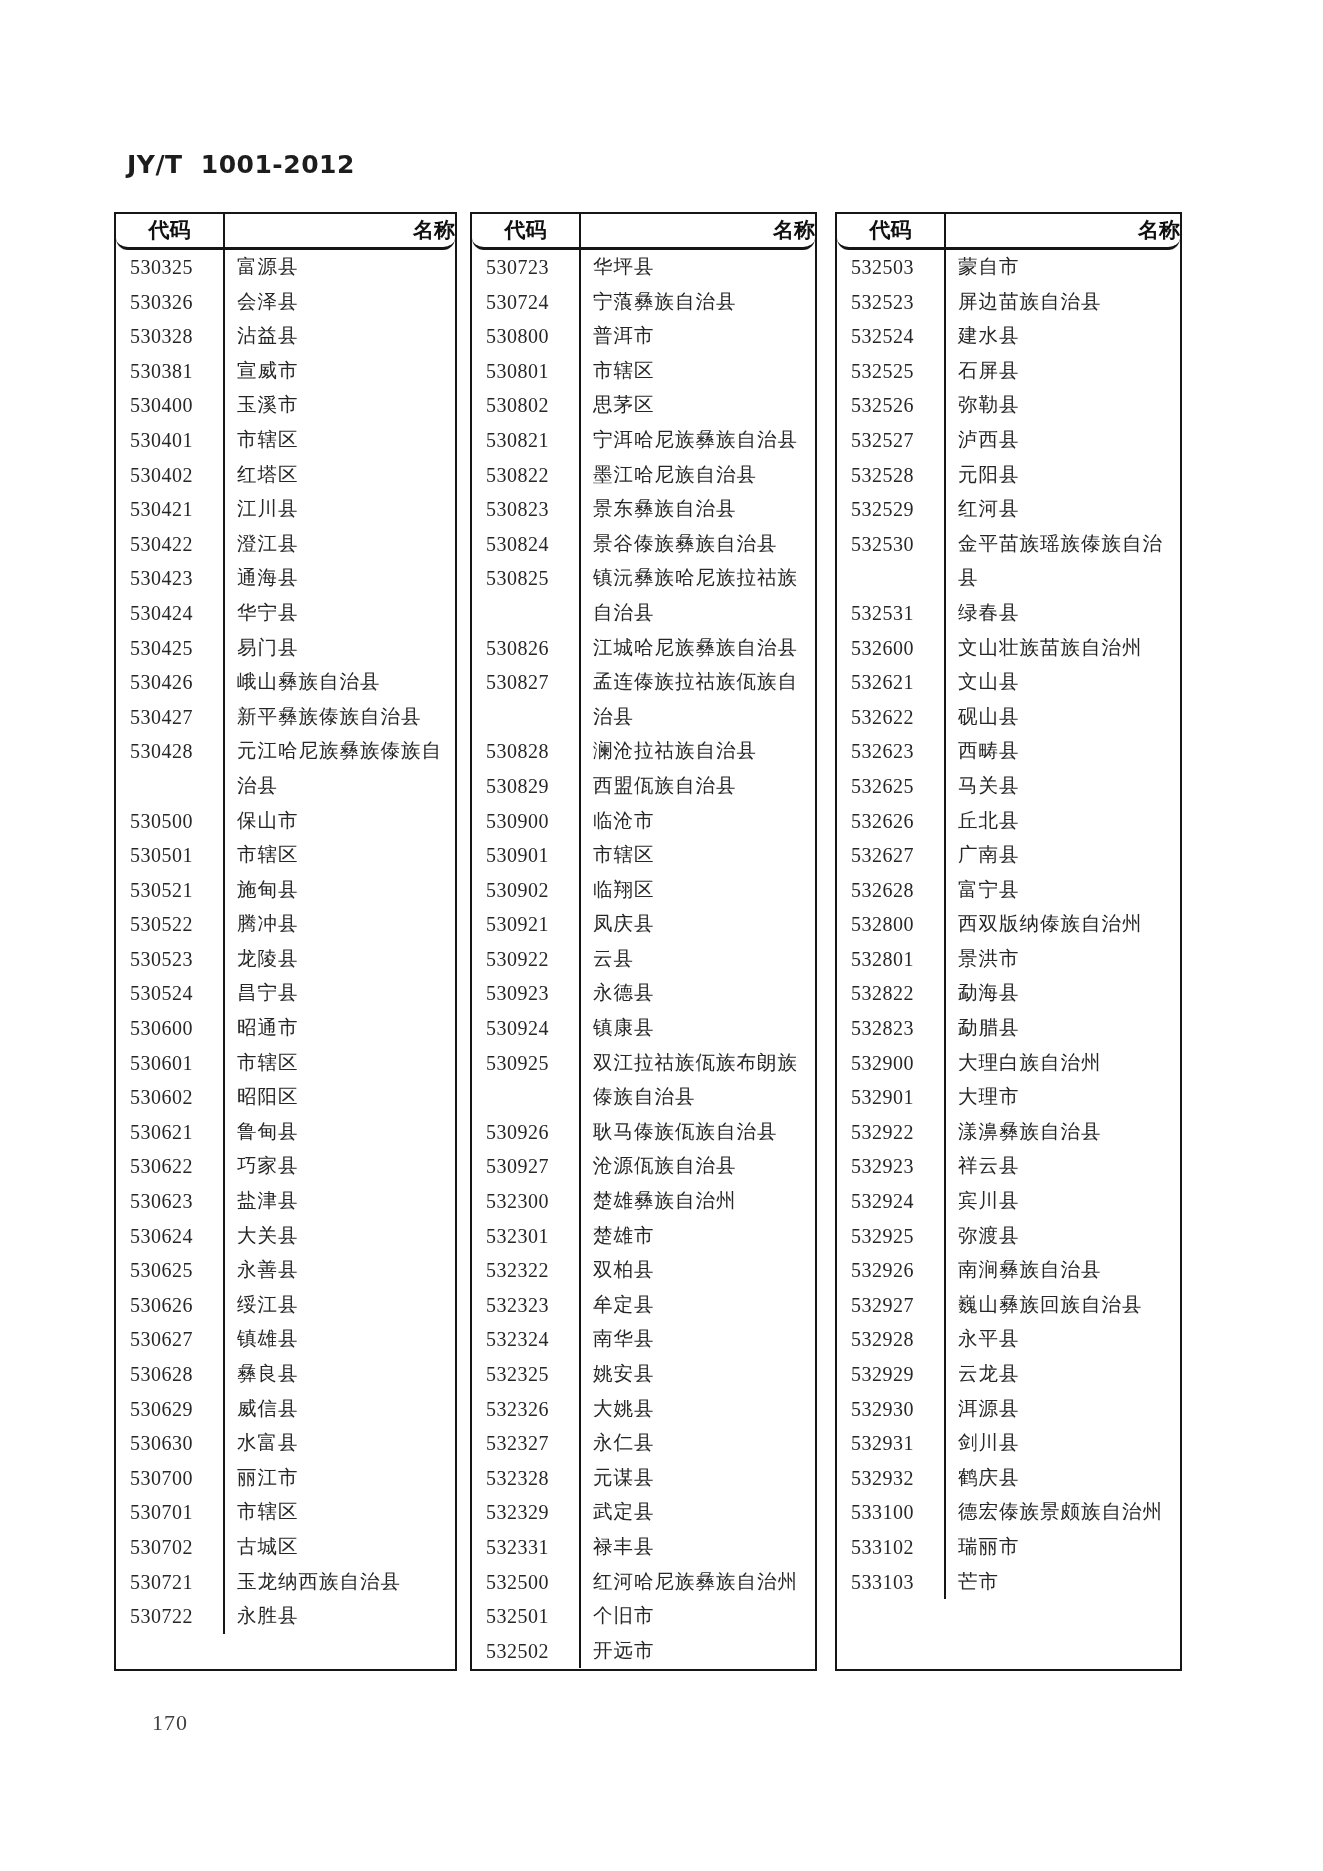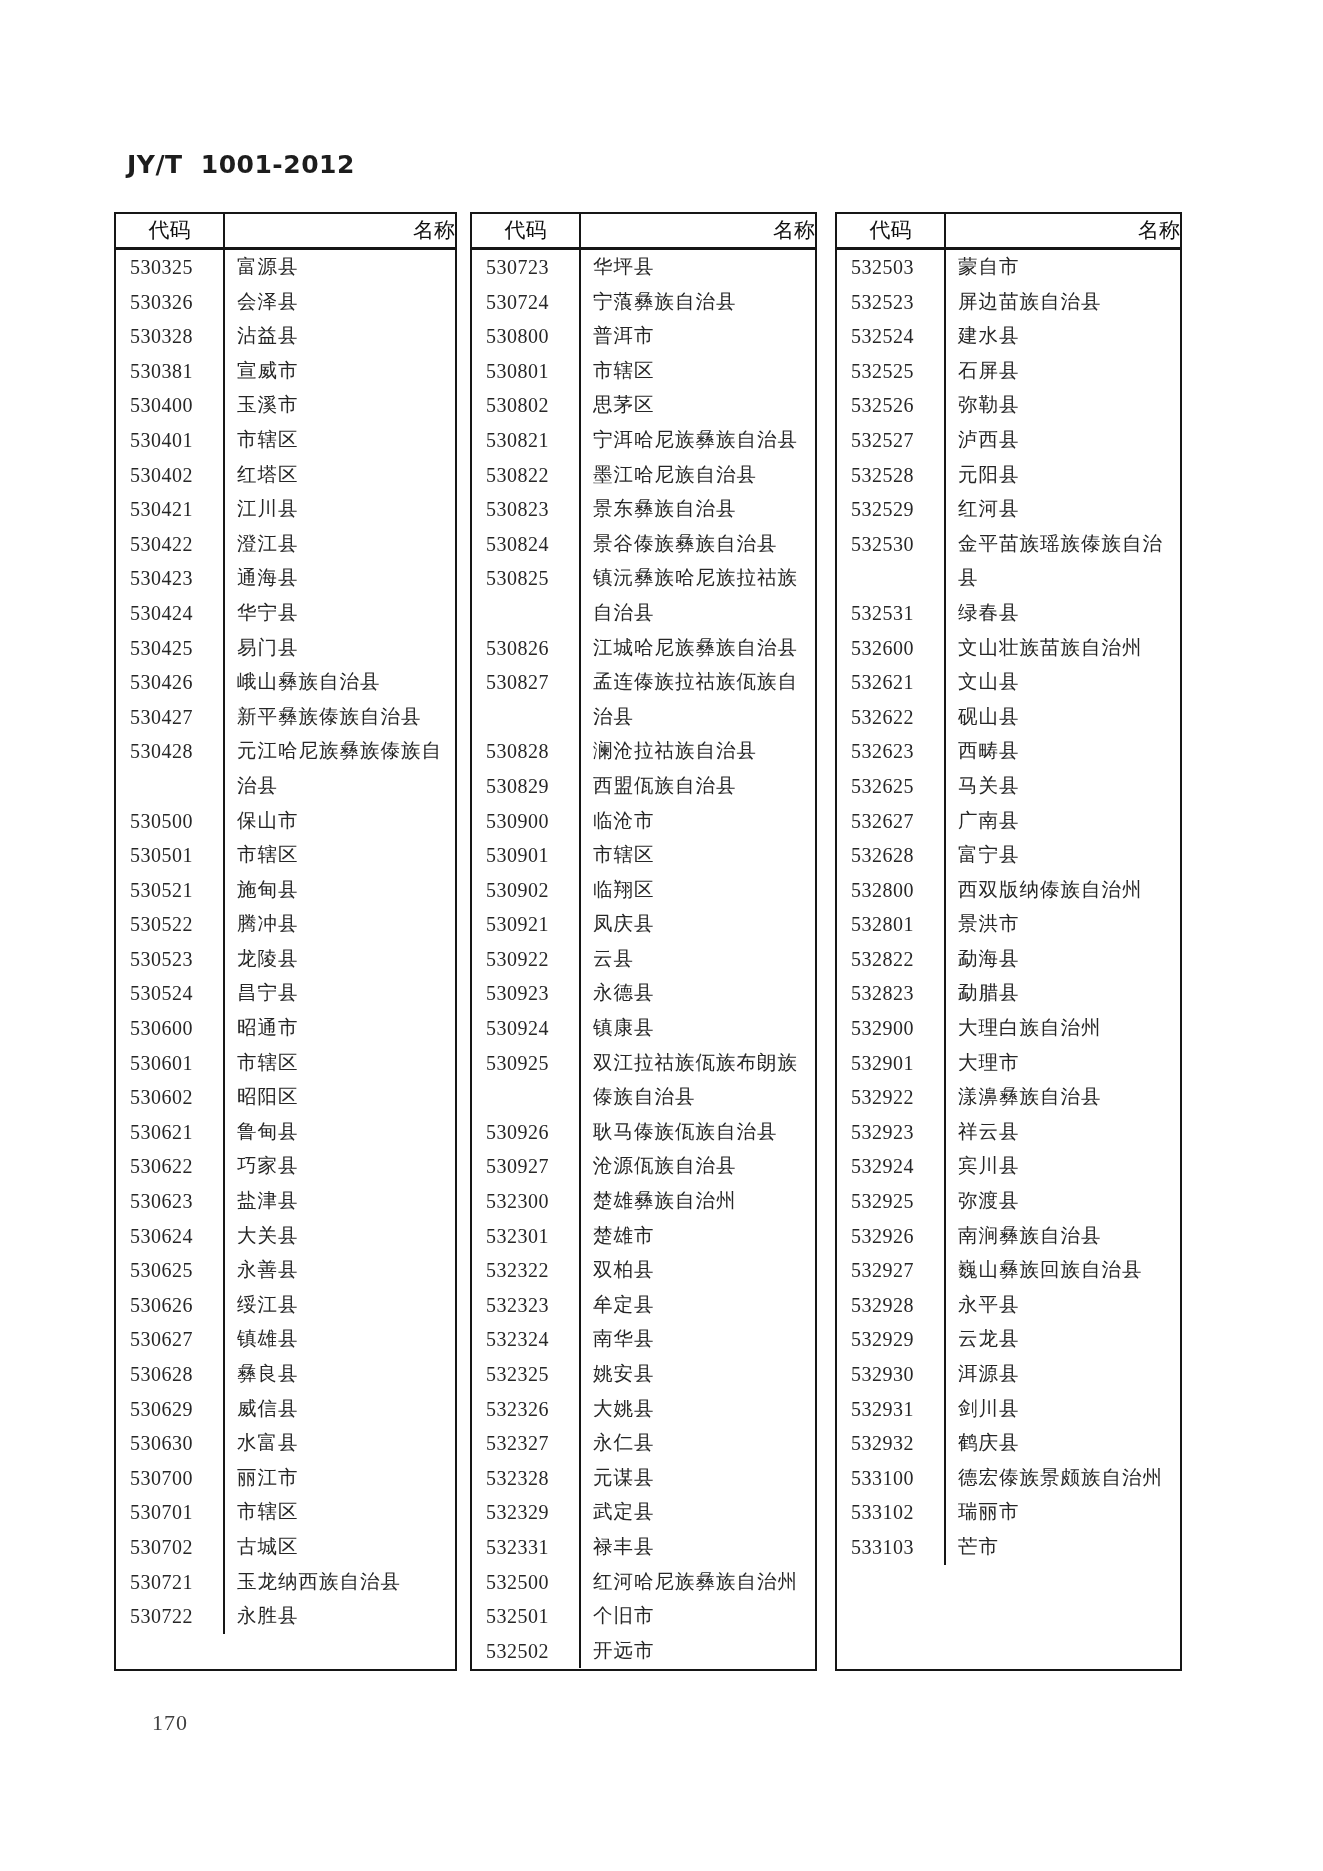--- a/index.html
+++ b/index.html
@@ -17,21 +17,21 @@
     position:absolute; top:212px; height:1459px; box-sizing:border-box;
     border:2px solid #161616; background:#ffffff;
   }
   .t0 { left:114px; width:343px; }
   .t1 { left:470px; width:347px; }
   .t2 { left:835px; width:347px; }
   .thead {
     display:flex; height:36px; box-sizing:border-box;
     border-bottom:3px solid #161616;
     font-family:"DejaVu Sans","Liberation Sans",sans-serif;
-    font-weight:normal; font-size:21px; color:#101010; line-height:32px;
+    font-weight:bold; font-size:21px; color:#101010; line-height:32px;border-radius:12px;
   }
   .th-code {
     width:109px; box-sizing:border-box; border-right:2px solid #161616;
     text-align:center;
   }
   .th-name { flex:1; text-align:right; }
   .tbody { box-sizing:border-box; }
   .trow { display:flex; }
   .c-code {
     width:109px; box-sizing:border-box; border-right:2px solid #161616;
@@ -439,20 +439,24 @@
       </div>
       <div class="trow">
         <div class="c-code">532623</div>
         <div class="c-name">西畴县</div>
       </div>
       <div class="trow">
         <div class="c-code">532625</div>
         <div class="c-name">马关县</div>
       </div>
       <div class="trow">
+        <div class="c-code">532626</div>
+        <div class="c-name">丘北县</div>
+      </div>
+      <div class="trow">
         <div class="c-code">532627</div>
         <div class="c-name">广南县</div>
       </div>
       <div class="trow">
         <div class="c-code">532628</div>
         <div class="c-name">富宁县</div>
       </div>
       <div class="trow">
         <div class="c-code">532800</div>
         <div class="c-name">西双版纳傣族自治州</div>

